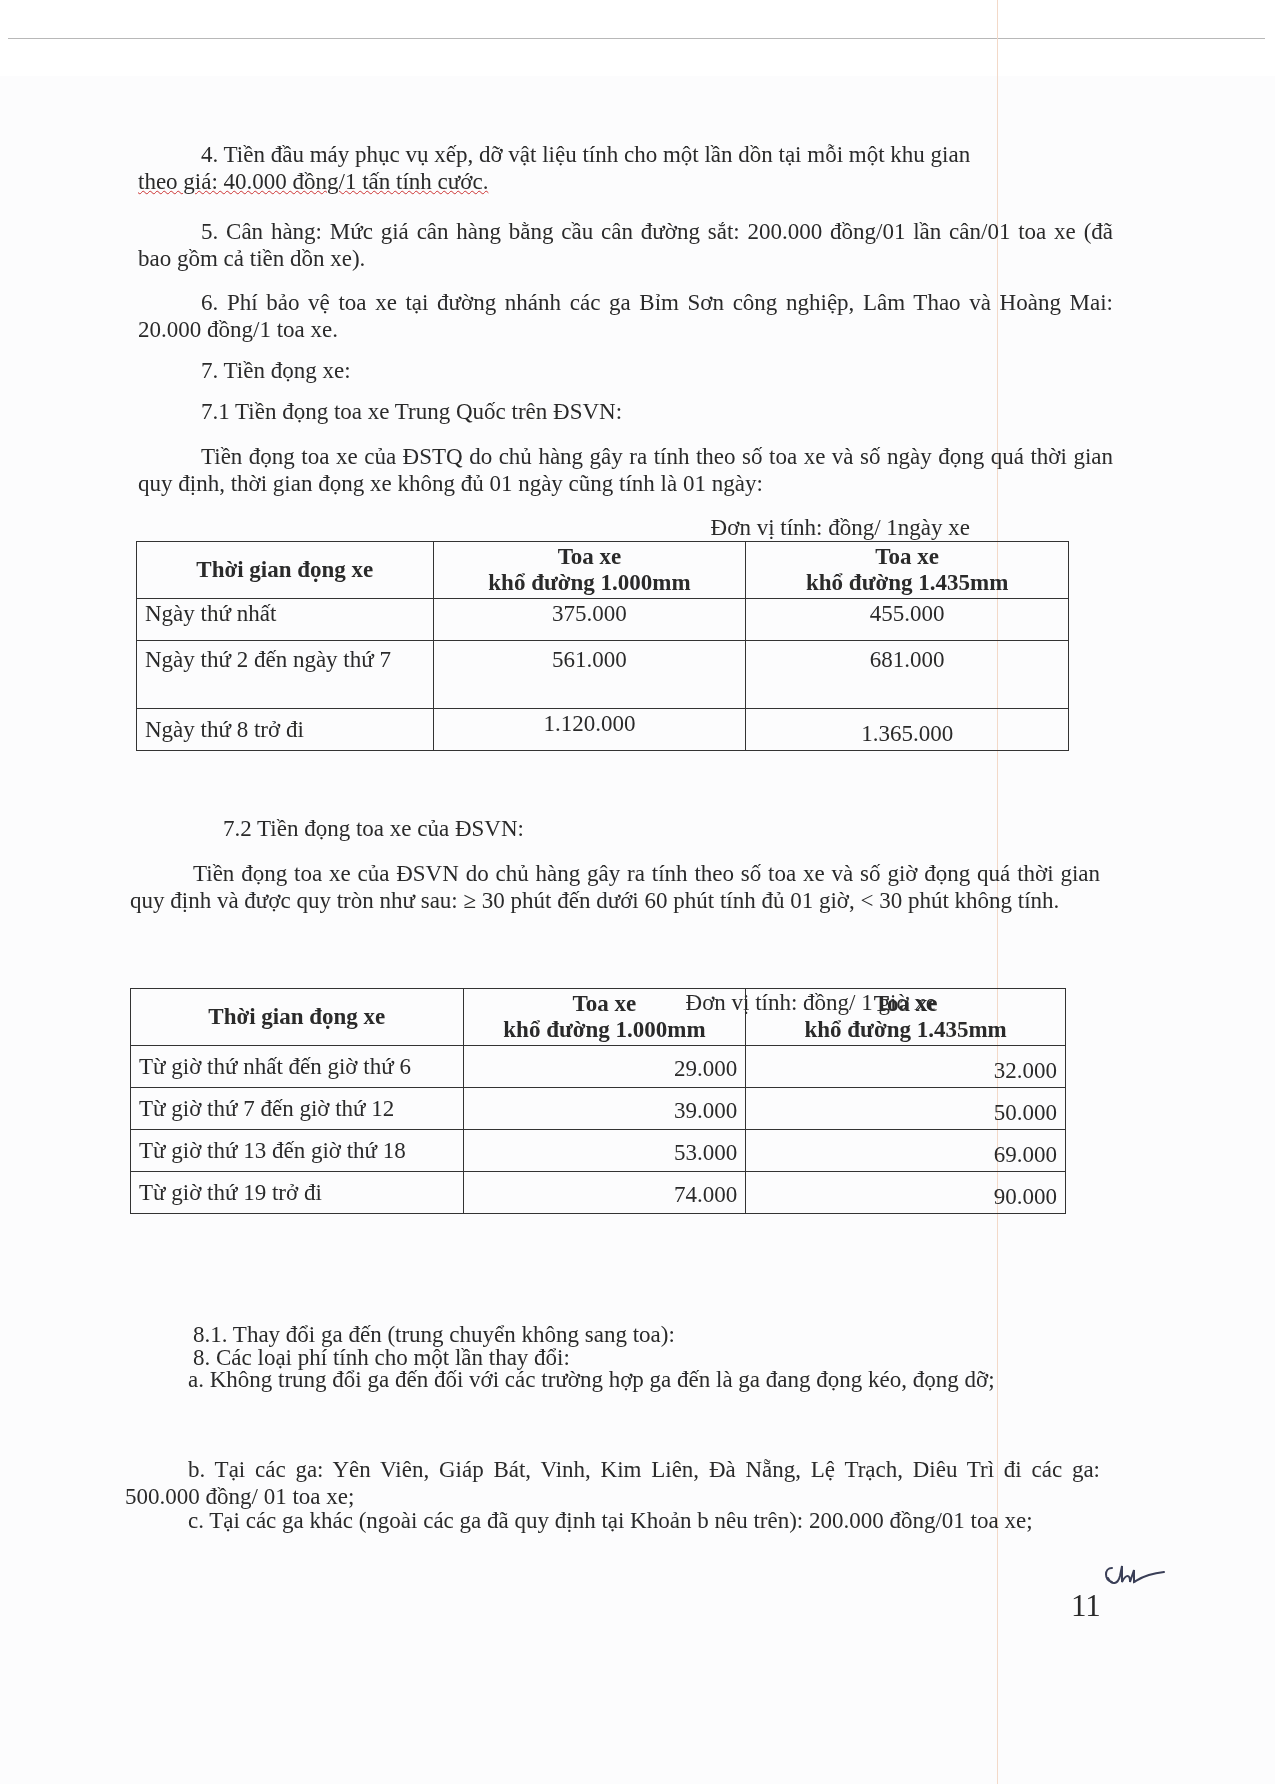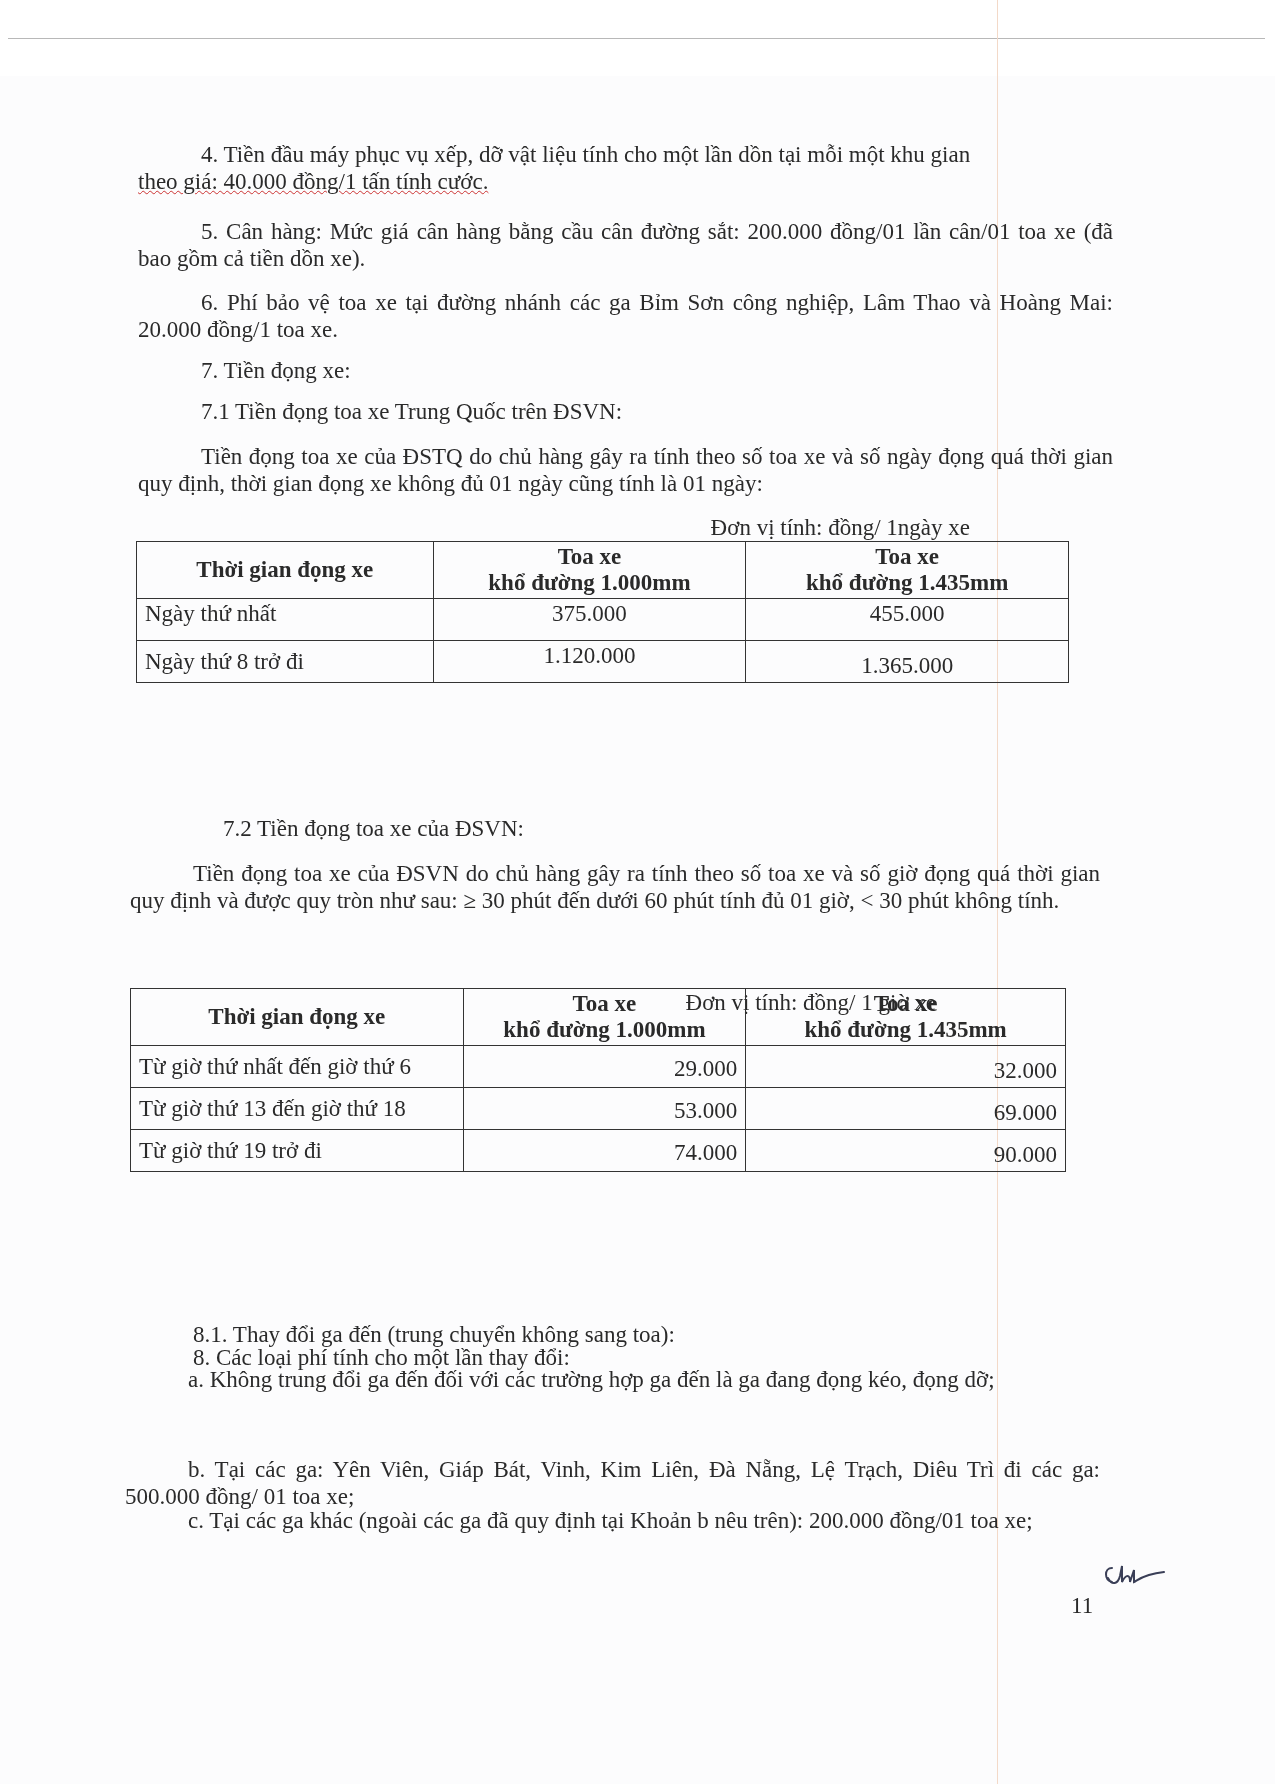--- a/index.html
+++ b/index.html
@@ -31,21 +31,21 @@
   table { position: absolute; border-collapse: collapse; font-size: 23px; }
   td, th { border: 1.5px solid #333; padding: 2px 8px; vertical-align: top; line-height: 26px; }
   th { font-weight: bold; text-align: center; vertical-align: middle; }
   .t1 { left: 136px; top: 541px; width: 933px; }
   .t1 col.c1 { width: 297px; } .t1 col.c2 { width: 313px; } .t1 col.c3 { width: 323px; }
   .t1 td.num { text-align: center; }
   .t2 { left: 130px; top: 988px; width: 936px; }
   .t2 col.c1 { width: 333px; } .t2 col.c2 { width: 283px; } .t2 col.c3 { width: 320px; }
   .t2 td.num { text-align: right; }
   .sig { position: absolute; left: 1098px; top: 1560px; }
-  .page-num { position: absolute; left: 1071px; top: 1592px; font-size: 23px; }
+  .page-num { position: absolute; left: 1071px; top: 1592px; font-size: 31px; }
   .underline-red { text-decoration: underline wavy #c33; text-decoration-thickness: 1px; }
 </style>
 </head>
 <body>
 
 <div class="scan-tint"></div>
 <div class="scan-edge"></div>
 <div class="margin-line"></div>
 
 <div class="page">
@@ -81,20 +81,25 @@
       <th>
         <div>Toa xe</div>
         <div>khổ đường 1.435mm</div>
       </th>
     </tr>
     <tr style="height:42px;">
       <td>Ngày thứ nhất</td>
       <td class="num">375.000</td>
       <td class="num">455.000</td>
     </tr>
+    <tr style="height:68px;">
+      <td style="padding-top:6px;">Ngày thứ 2 đến ngày thứ 7</td>
+      <td class="num" style="padding-top:6px;">561.000</td>
+      <td class="num" style="padding-top:6px;">681.000</td>
+    </tr>
     <tr style="height:42px;">
       <td style="padding-top:8px;">Ngày thứ 8 trở đi</td>
       <td class="num" style="">1.120.000</td>
       <td class="num" style="padding-top:12px;">1.365.000</td>
     </tr>
   </tbody>
     </table>
 
   <p class="p indent" style="top:815px; left:160px;">7.2 Tiền đọng toa xe của ĐSVN:</p>
 
@@ -119,20 +124,25 @@
         <div>Toa xe</div>
         <div>khổ đường 1.435mm</div>
       </th>
     </tr>
     <tr style="height:42px;">
       <td style="padding-top:8px;">Từ giờ thứ nhất đến giờ thứ 6</td>
       <td class="num" style="padding-top:10px;">29.000</td>
       <td class="num" style="padding-top:12px;">32.000</td>
     </tr>
     <tr style="height:42px;">
+      <td style="padding-top:8px;">Từ giờ thứ 7 đến giờ thứ 12</td>
+      <td class="num" style="padding-top:10px;">39.000</td>
+      <td class="num" style="padding-top:12px;">50.000</td>
+    </tr>
+    <tr style="height:42px;">
       <td style="padding-top:8px;margin-left:48px;">Từ giờ thứ 13 đến giờ thứ 18</td>
       <td class="num" style="padding-top:10px;">53.000</td>
       <td class="num" style="padding-top:12px;">69.000</td>
     </tr>
     <tr style="height:42px;">
       <td style="padding-top:8px;">Từ giờ thứ 19 trở đi</td>
       <td class="num" style="padding-top:10px;">74.000</td>
       <td class="num" style="padding-top:12px;">90.000</td>
     </tr>
   </tbody>

